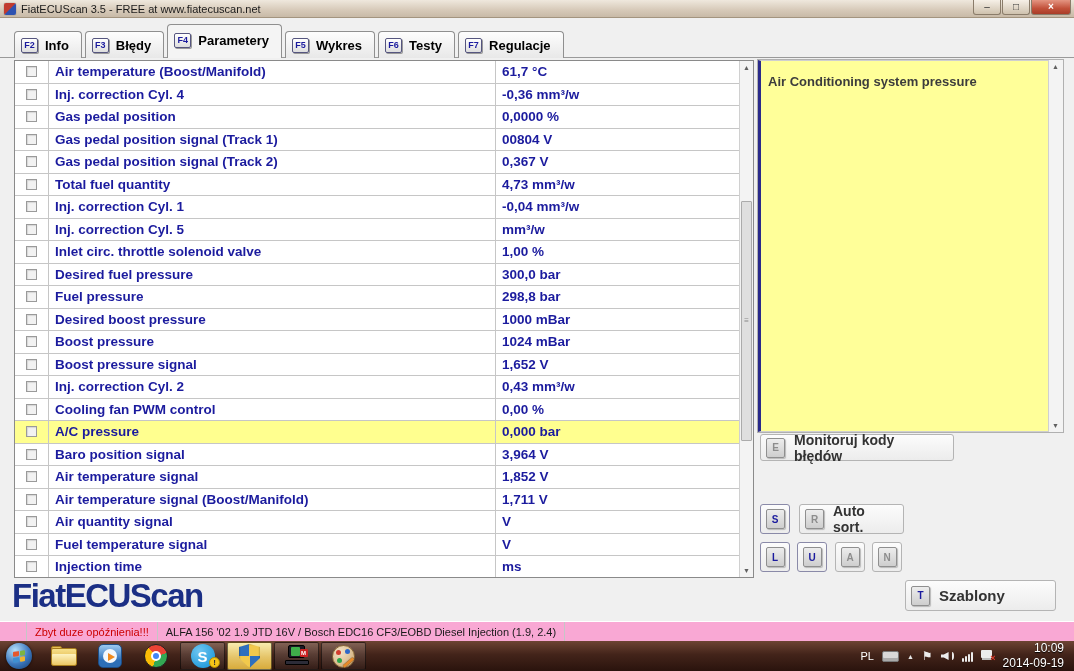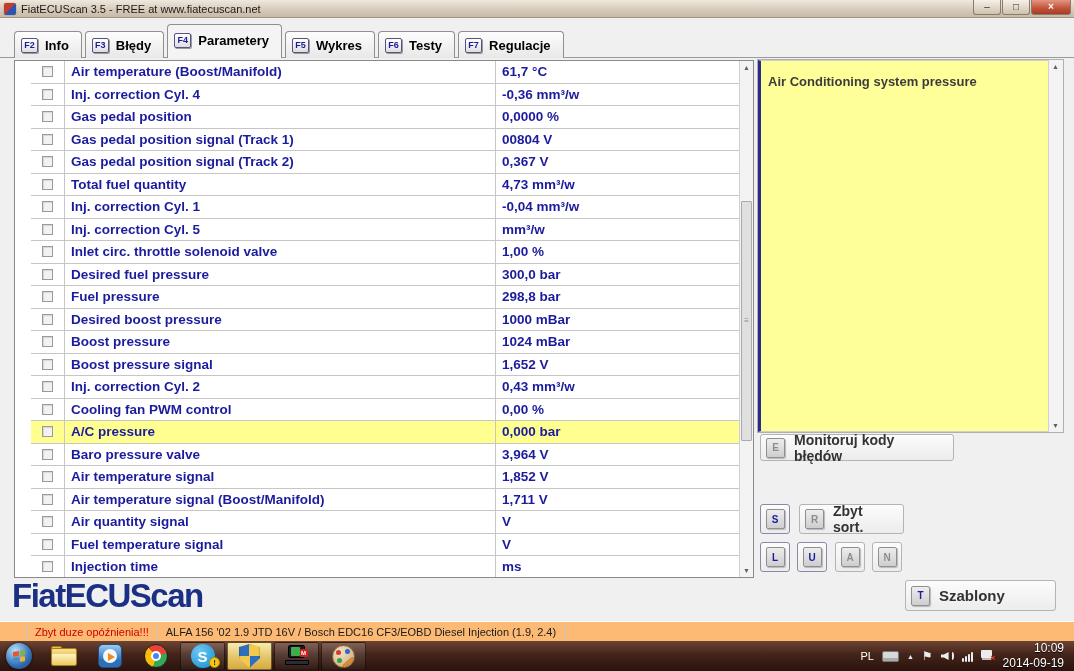--- a/index.html
+++ b/index.html
@@ -27,21 +27,21 @@
   .tab.active { height:34px; background:#f4f4f4; padding-bottom:3px; position:relative; z-index:3; }
   .kc { min-width:17px; height:15px; padding:0 2px; background:linear-gradient(#ffffff,#dedede);
     border:1px solid #55557f; border-radius:2px; box-shadow:1px 1px 0 #9a9a9a;
     font-size:9px; font-weight:bold; color:#1b1b9e; display:flex; align-items:center; justify-content:center; }
   .tab-label { font-size:13px; font-weight:bold; color:#000; }
   .tabline { position:absolute; left:0; top:57px; width:1074px; height:1px; background:#9a9a9a; z-index:1; }
 
   
   .ptable { position:absolute; left:14px; top:60px; width:740px; height:518px;
     background:#fff; border:1px solid #8a8a8a; display:flex; overflow:hidden; z-index:2; }
-  .rows { flex:1; overflow:hidden;margin-left:16px; }
+  .rows { flex:1; overflow:hidden; }
   .prow { display:flex; height:22.5px; border-bottom:1px solid #c6c6c6; align-items:stretch; background:#fff; }
   .prow.hl { background:#ffff8f; }
   .cell-cb { width:34px; border-right:1px solid #c6c6c6; display:flex; align-items:center; justify-content:center; }
   .cb { width:11px; height:11px; background:#f2f2f2; border:1px solid #9a9a9a; box-shadow:inset 1px 1px 1px #d6d6d6; }
   .cell-name { flex:1; display:flex; align-items:center; padding-left:6px; border-right:1px solid #c6c6c6;
     font-weight:bold; font-size:13.5px; color:#1b1b9e; white-space:nowrap; overflow:hidden; }
   .cell-val { width:243px; display:flex; align-items:center; padding-left:6px;
     font-weight:bold; font-size:13.5px; color:#1b1b9e; white-space:nowrap; }
 
   .vscroll { width:14px; border-left:1px solid #d0d0d0; background:#f3f3f3; position:relative; }
@@ -74,21 +74,21 @@
   #btn-monitor   { left:760px; top:434px; width:194px; height:27px; }
   #btn-s         { left:760px; top:504px; }
   #btn-autosort  { left:799px; top:504px; width:105px; height:30px; }
   #btn-l { left:760px; top:542px; } #btn-u { left:797px; top:542px; }
   #btn-a { left:835px; top:542px; } #btn-n { left:872px; top:542px; }
   #btn-templates { left:905px; top:580px; width:151px; height:31px; font-size:15px; }
 
   
   .logo { position:absolute; left:12px; top:577px; font-size:33px; font-weight:bold;
     color:#1b2f85; letter-spacing:-1.5px; }
-  .statusbar { position:absolute; left:0; top:621px; width:1074px; height:20px; background:#fdba74;
+  .statusbar { position:absolute; left:0; top:621px; width:1074px; height:20px; background:#f9a8d4;
     border-top:1px solid #ffffff; display:flex; align-items:stretch; font-size:11px; }
   .sb-cell { display:flex; align-items:center; border-right:1px solid #c6c6c6; padding:0 8px; white-space:nowrap; }
   .sb-empty { width:27px; padding:0; }
   .sb-warn { color:#cc0000; }
   .sb-vehicle { color:#1a1a1a; }
   .sb-rest { flex:1; border-right:none; }
 
   
   .taskbar { position:absolute; left:0; top:641px; width:1074px; height:30px;
     background:linear-gradient(#6d4433,#43241a 45%,#2a130d); display:flex; align-items:center; }
@@ -333,21 +333,21 @@
           <div class="cell-cb">
             <span class="cb"></span>
           </div>
           <div class="cell-name">A/C pressure</div>
           <div class="cell-val">0,000 bar</div>
         </div>
         <div class="prow">
           <div class="cell-cb">
             <span class="cb"></span>
           </div>
-          <div class="cell-name">Baro pressure valve</div>
+          <div class="cell-name">Baro position signal</div>
           <div class="cell-val">3,964 V</div>
         </div>
         <div class="prow">
           <div class="cell-cb">
             <span class="cb"></span>
           </div>
           <div class="cell-name">Air temperature signal</div>
           <div class="cell-val">1,852 V</div>
         </div>
         <div class="prow">
@@ -397,21 +397,21 @@
   <div class="btn" id="btn-monitor">
     <span class="keycap2 k-gray">E</span>
     <span>Monitoruj kody błędów</span>
   </div>
 
   <div class="sqbtn enabled" id="btn-s">
     <span class="keycap2 k-navy">S</span>
   </div>
   <div class="btn" id="btn-autosort">
     <span class="keycap2 k-gray">R</span>
-    <span>Zbyt sort.</span>
+    <span>Auto sort.</span>
   </div>
 
   <div class="sqbtn enabled" id="btn-l">
     <span class="keycap2 k-navy">L</span>
   </div>
   <div class="sqbtn enabled" id="btn-u">
     <span class="keycap2 k-navy">U</span>
   </div>
   <div class="sqbtn" id="btn-a">
     <span class="keycap2 k-gray">A</span>

